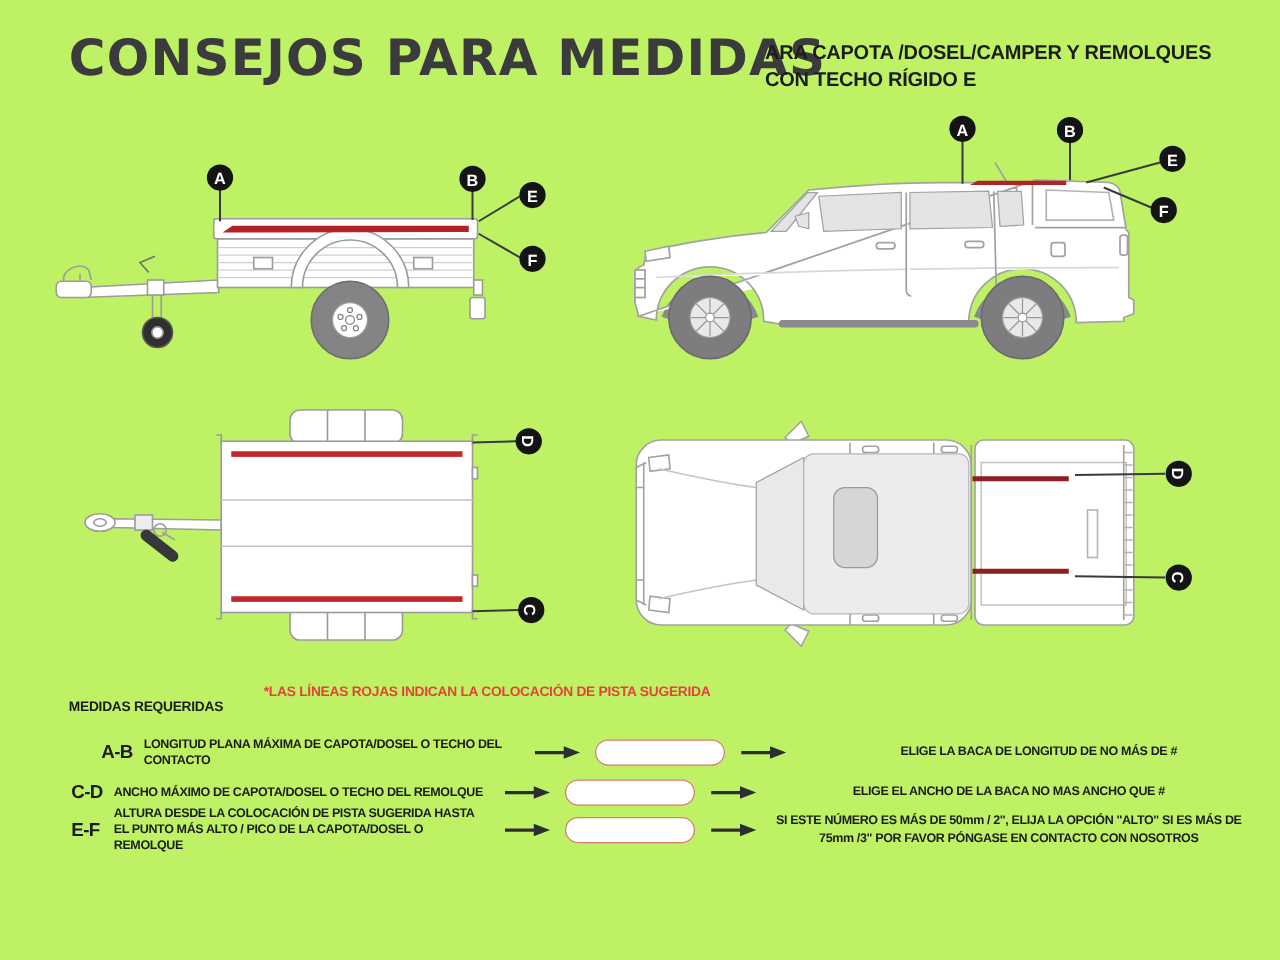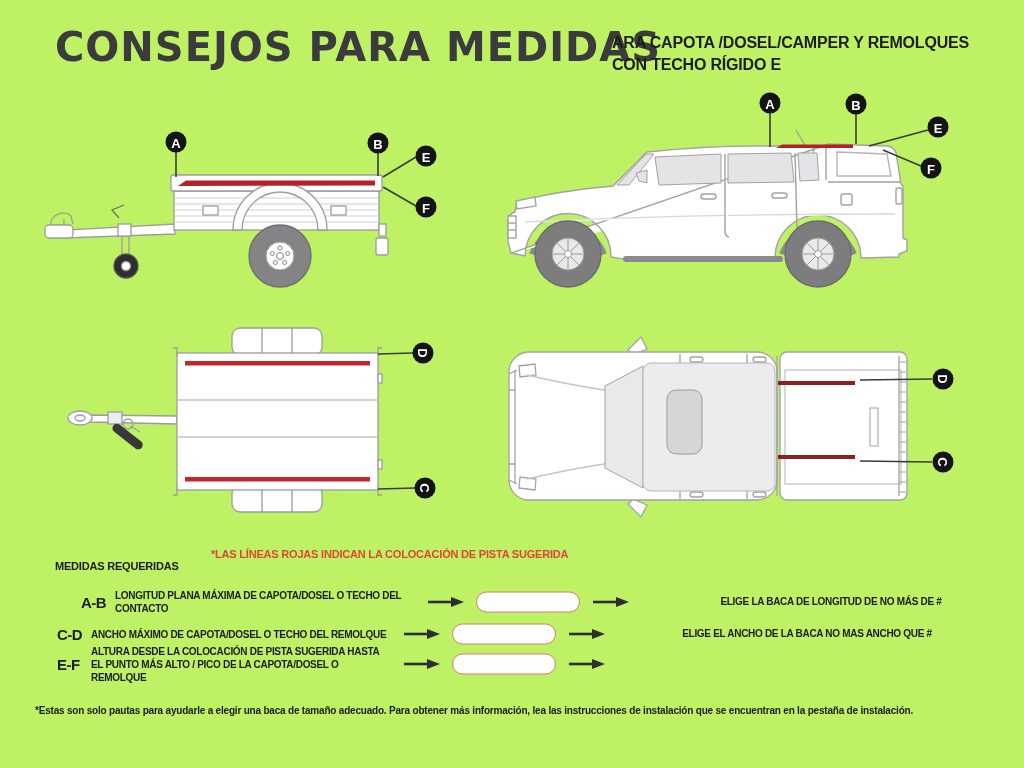--- a/index.html
+++ b/index.html
@@ -405,17 +405,17 @@
       <line x1="2" y1="6" x2="26" y2="6" stroke="#2e2e30" stroke-width="2.6"></line>
         <polygon points="25,1 38,6 25,11" fill="#2e2e30"></polygon>
     </svg>
     <div class="mbox">
       <span></span>
     </div>
     <svg class="marrow2" width="40" height="12" viewBox="0 0 40 12">
       <line x1="2" y1="6" x2="26" y2="6" stroke="#2e2e30" stroke-width="2.6"></line>
         <polygon points="25,1 38,6 25,11" fill="#2e2e30"></polygon>
     </svg>
-  </div>
-
-  <div class="footnote">*Estas son solo pautas para ayudarle a elegir una baca de tamaño adecuado. Para obtener más información, lea las instrucciones de instalación que se encuentran en la pestaña de instalación.</div>
+    <div class="mresult">SI ESTE NÚMERO ES MÁS DE 50mm / 2", ELIJA LA OPCIÓN "ALTO" SI ES MÁS DE 75mm /3" POR FAVOR PÓNGASE EN CONTACTO CON NOSOTROS</div>
+  </div>
+
 
 </div>
 
 </body></html>

